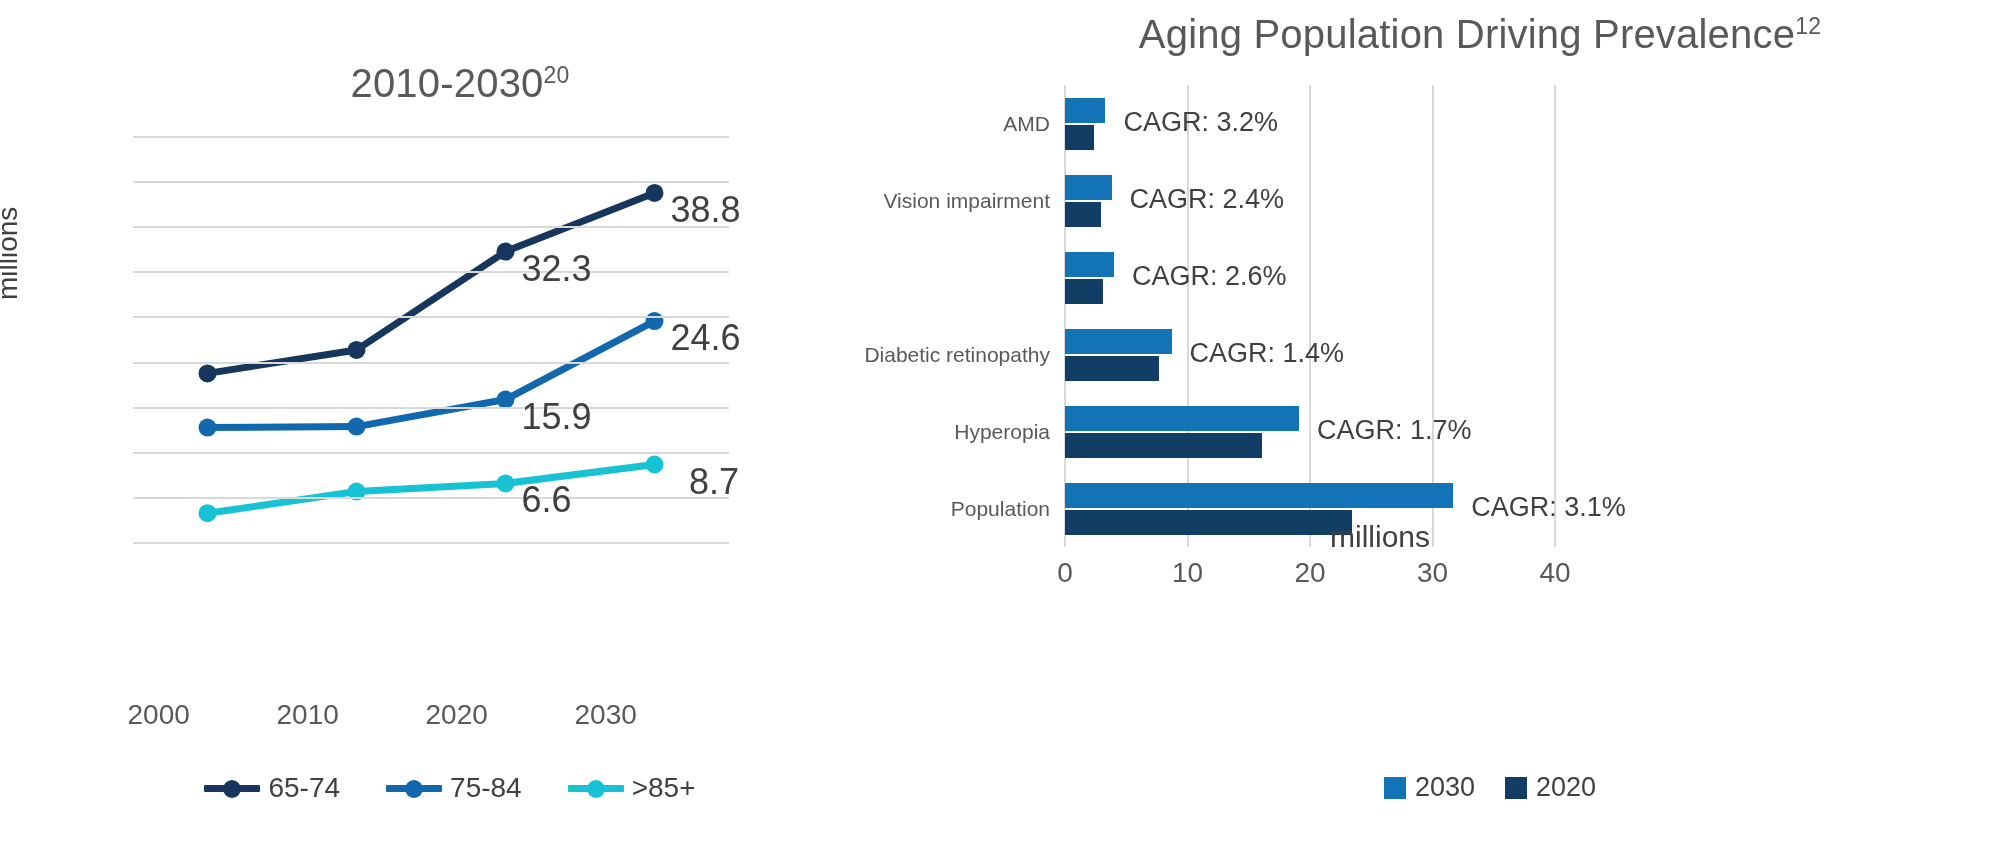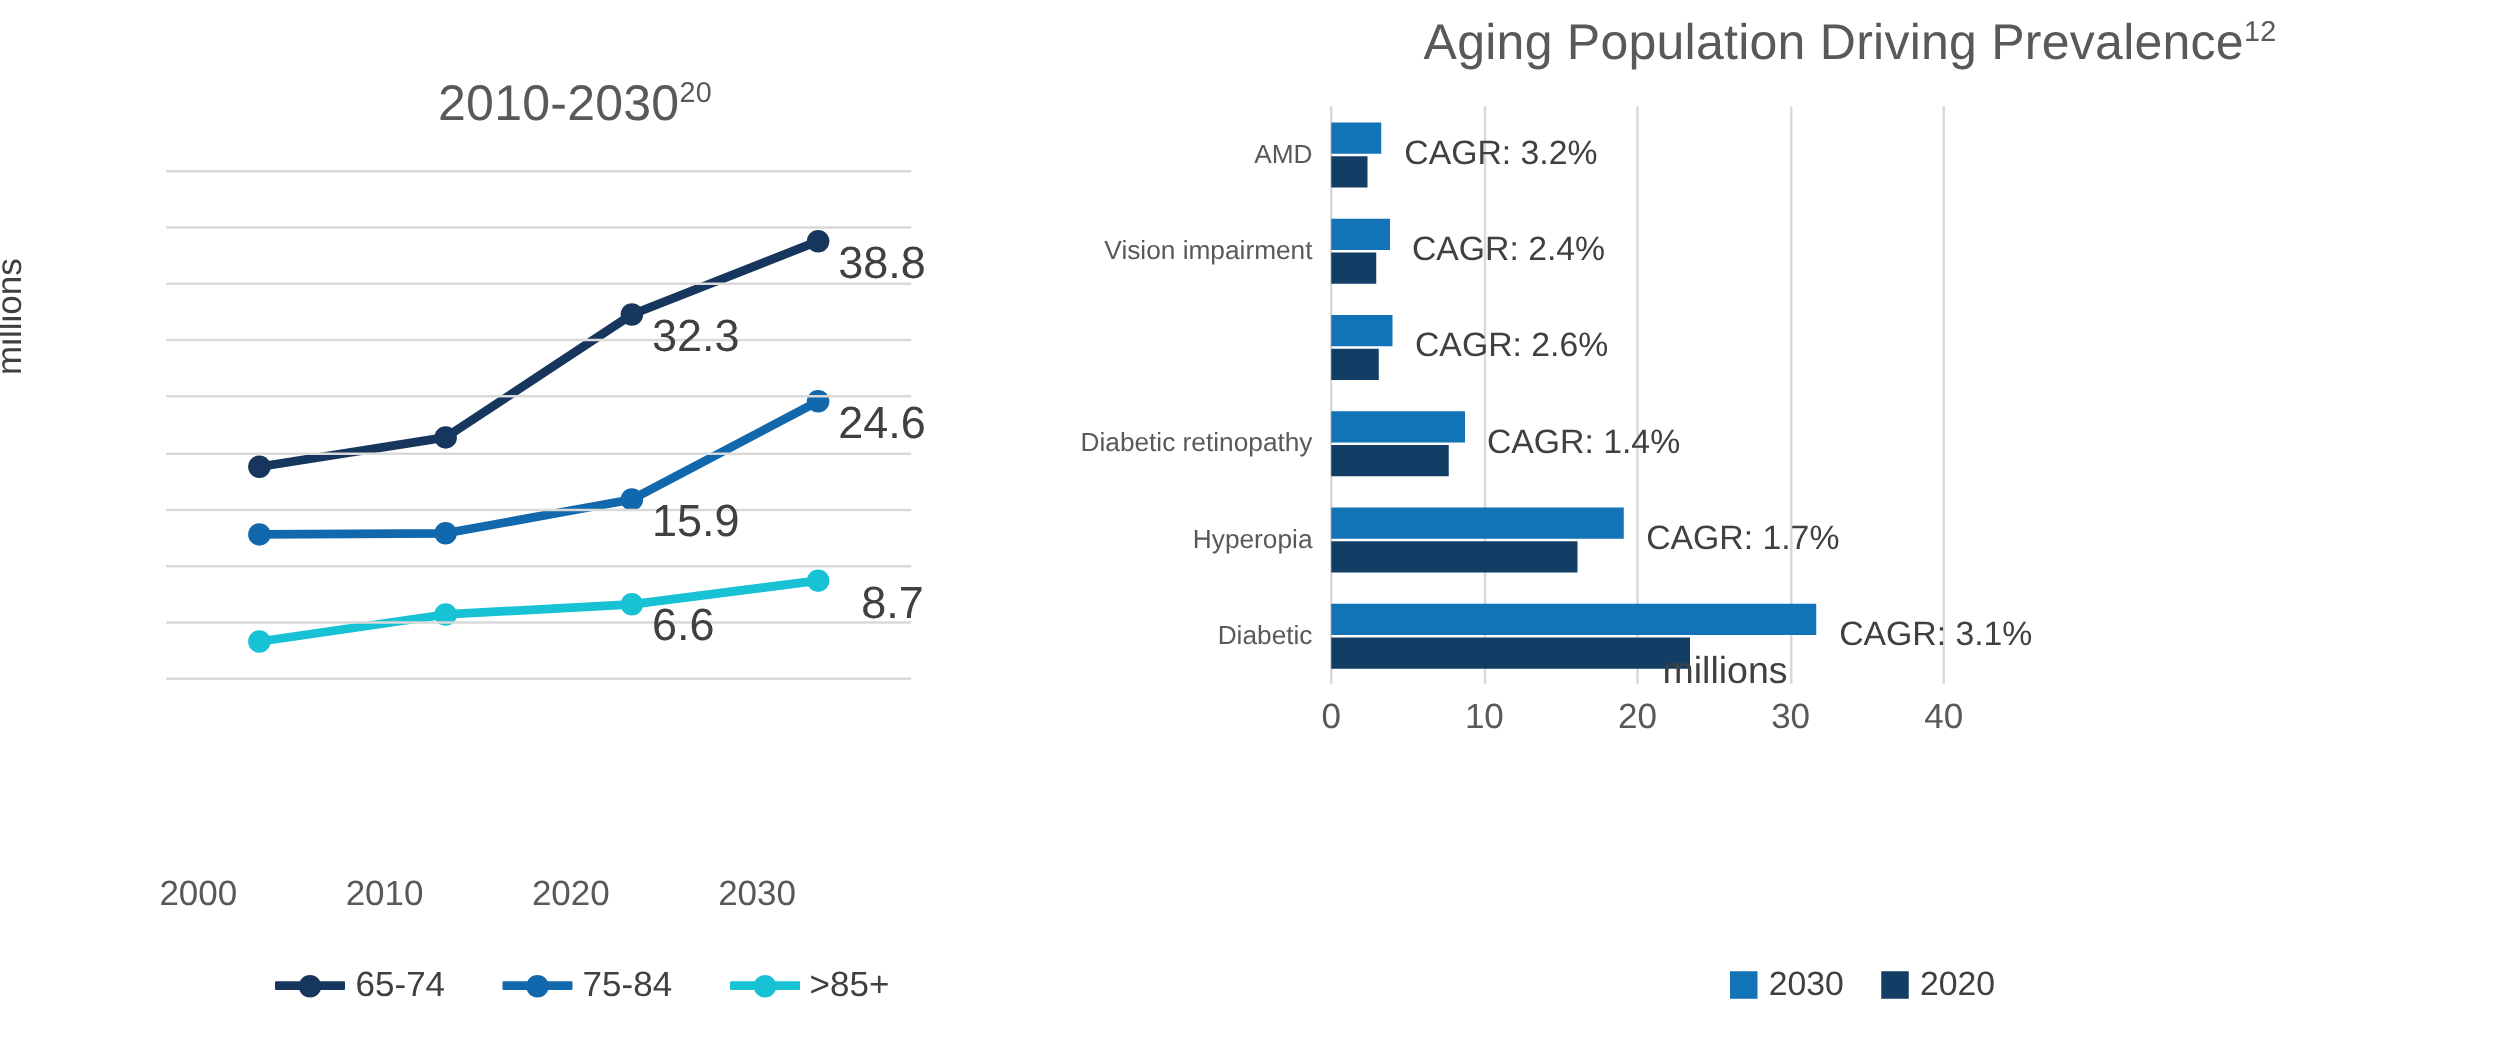--- a/index.html
+++ b/index.html
@@ -33,21 +33,21 @@
     white-space:nowrap;
   }
   .xtick{
     position:absolute;top:562px;width:160px;
     font-size:28px;color:#595959;
   }
   .dlabel{position:absolute;font-size:36px;color:#404040;white-space:nowrap;}
 
   .lc-legend{
     position:absolute;left:0;top:772px;width:900px;
-    display:flex;justify-content:center;align-items:center;gap:46px;margin-left:16px;
+    display:flex;justify-content:center;align-items:center;gap:46px;
   }
   .lg-item{display:flex;align-items:center;gap:8px;}
   .lg-mark{position:relative;width:56px;height:20px;display:block;}
   .lg-mark i{position:absolute;left:0;top:7px;width:56px;height:7px;border-radius:1px;display:block;}
   .lg-mark b{position:absolute;left:19px;top:2px;width:18px;height:18px;border-radius:50%;display:block;}
   .lg-text{font-size:28px;color:#404040;}
 
   
   #bar-chart{position:absolute;left:980px;top:0;width:1020px;height:842px;}
   #bar-title{left:-100px;top:10px;width:1200px;}
@@ -196,21 +196,21 @@
         <div class="bar y2030" style="top: 243.5px; width: 106.575px;"></div>
         <div class="bar y2020" style="top: 270.5px; width: 94.325px;"></div>
         <div class="cagr" style="left: 124.575px; top: 252.5px;">CAGR: 1.4%</div>
         <div class="catlabel" style="top: 346.5px;">
           <span>Hyperopia</span>
         </div>
         <div class="bar y2030" style="top: 320.5px; width: 233.975px;"></div>
         <div class="bar y2020" style="top: 347.5px; width: 197.225px;"></div>
         <div class="cagr" style="left: 251.975px; top: 329.5px;">CAGR: 1.7%</div>
         <div class="catlabel" style="top: 423.5px;">
-          <span>Diabetic</span>
+          <span>Population</span>
         </div>
         <div class="bar y2030" style="top: 397.5px; width: 388.325px;"></div>
         <div class="bar y2020" style="top: 424.5px; width: 286.65px;"></div>
         <div class="cagr" style="left: 406.325px; top: 406.5px;">CAGR: 3.1%</div>
       </div>
 
     <div class="axis-x-title">millions</div>
 
     <div class="bc-legend">
       <div class="bl-item">

